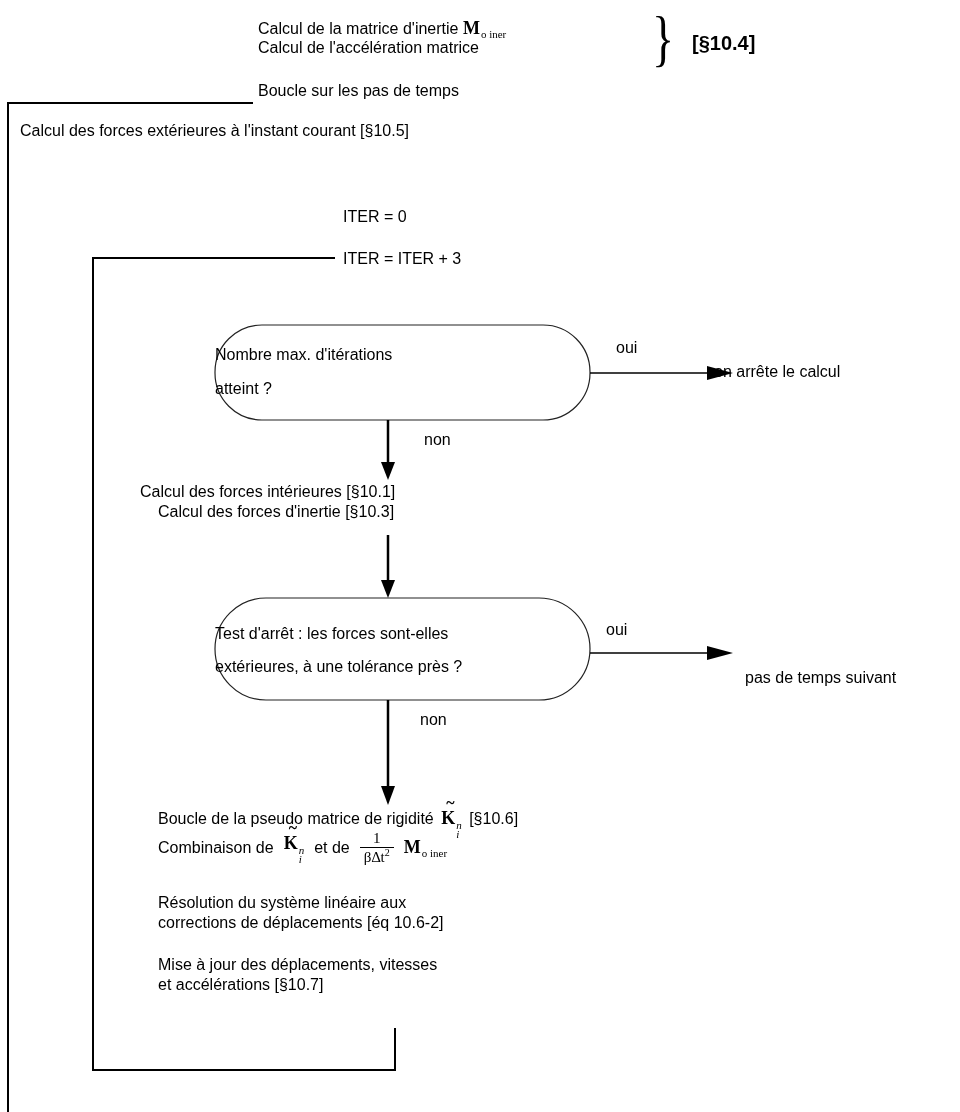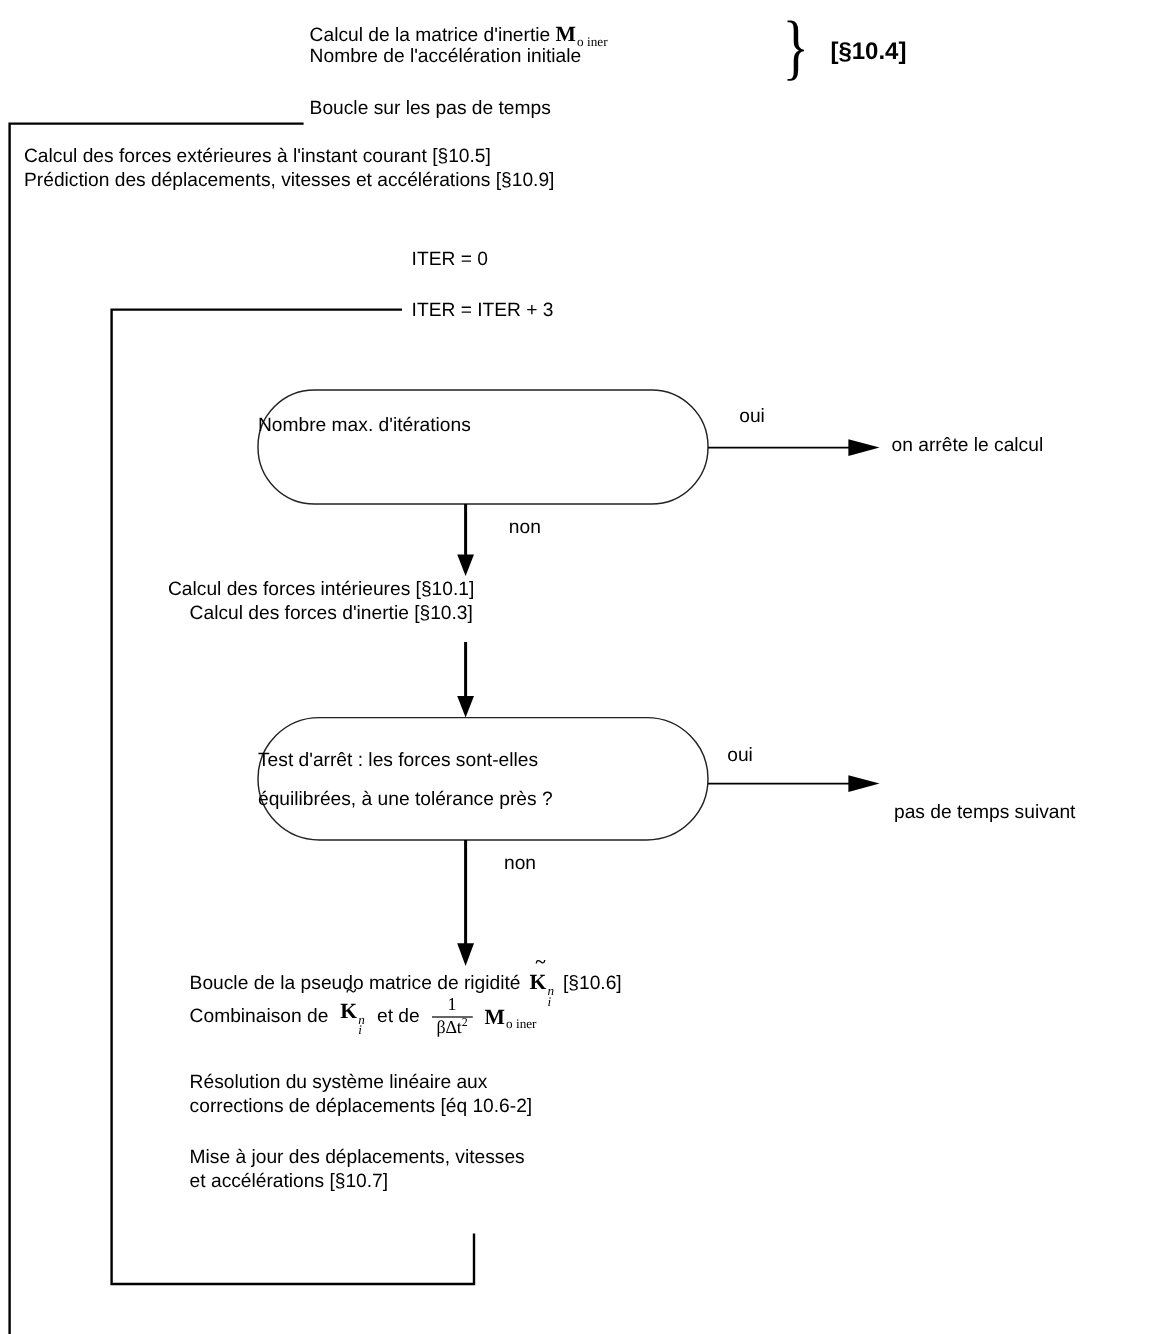--- a/index.html
+++ b/index.html
@@ -56,42 +56,42 @@
       <line x1="590" y1="373" x2="709" y2="373" stroke="#000" stroke-width="1.5"></line>
       <polygon points="733,373 707,366 707,380" fill="#000"></polygon>
     </g>
     <g>
       <line x1="590" y1="653" x2="709" y2="653" stroke="#000" stroke-width="1.5"></line>
       <polygon points="733,653 707,646 707,660" fill="#000"></polygon>
     </g>
   </svg>
 
   <div class="t" style="left:258px;top:18px"><span>Calcul de la matrice d'inertie </span><span class="mser"><span>M</span><span class="msub">o iner</span></span></div>
-  <div class="t" style="left:258px;top:38px">Nombre de l'accélération initiale</div>
+  <div class="t" style="left:258px;top:38px">Calcul de l'accélération matrice</div>
   <div class="brace" style="left:652px;top:9px">}</div>
   <div class="t ref" style="left:692px;top:33px">[§10.4]</div>
 
   <div class="t" style="left:258px;top:81px">Boucle sur les pas de temps</div>
 
   <div class="t" style="left:20px;top:121px">Calcul des forces extérieures à l'instant courant [§10.5]</div>
-  <div class="t" style="left:20px;top:141px">Prédiction des déplacements, vitesses et accélérations [§10.9]</div>
 
   <div class="t" style="left:343px;top:207px">ITER = 0</div>
   <div class="t" style="left:343px;top:249px">ITER = ITER + 3</div>
 
   <div class="t tc" style="left:215px;top:345px">Nombre max. d'itérations</div>
+  <div class="t tc" style="left:215px;top:379px">atteint ?</div>
   <div class="t" style="left:616px;top:338px">oui</div>
-  <div class="t" style="left:743px;top:362px">on arrête le calcul</div>
+  <div class="t" style="left:714px;top:362px">on arrête le calcul</div>
   <div class="t" style="left:424px;top:430px">non</div>
 
   <div class="t" style="left:140px;top:482px">Calcul des forces intérieures [§10.1]</div>
   <div class="t" style="left:158px;top:502px">Calcul des forces d'inertie [§10.3]</div>
 
   <div class="t tc" style="left:215px;top:624px">Test d'arrêt : les forces sont-elles</div>
-  <div class="t tc" style="left:215px;top:657px">équilibrées, à une tolérance près ?</div>
+  <div class="t tc" style="left:215px;top:657px">extérieures, à une tolérance près ?</div>
   <div class="t" style="left:606px;top:620px">oui</div>
   <div class="t" style="left:745px;top:668px">pas de temps suivant</div>
   <div class="t" style="left:420px;top:710px">non</div>
 
   <div class="t" style="left:158px;top:808px"><span>Boucle de la pseudo matrice de rigidité</span>
     <span class="kt"><span class="tilde">~</span><span class="base">K</span><span class="scripts">
           <span>n</span>
           <span>i</span>
         </span></span>
     <span>[§10.6]</span></div>

